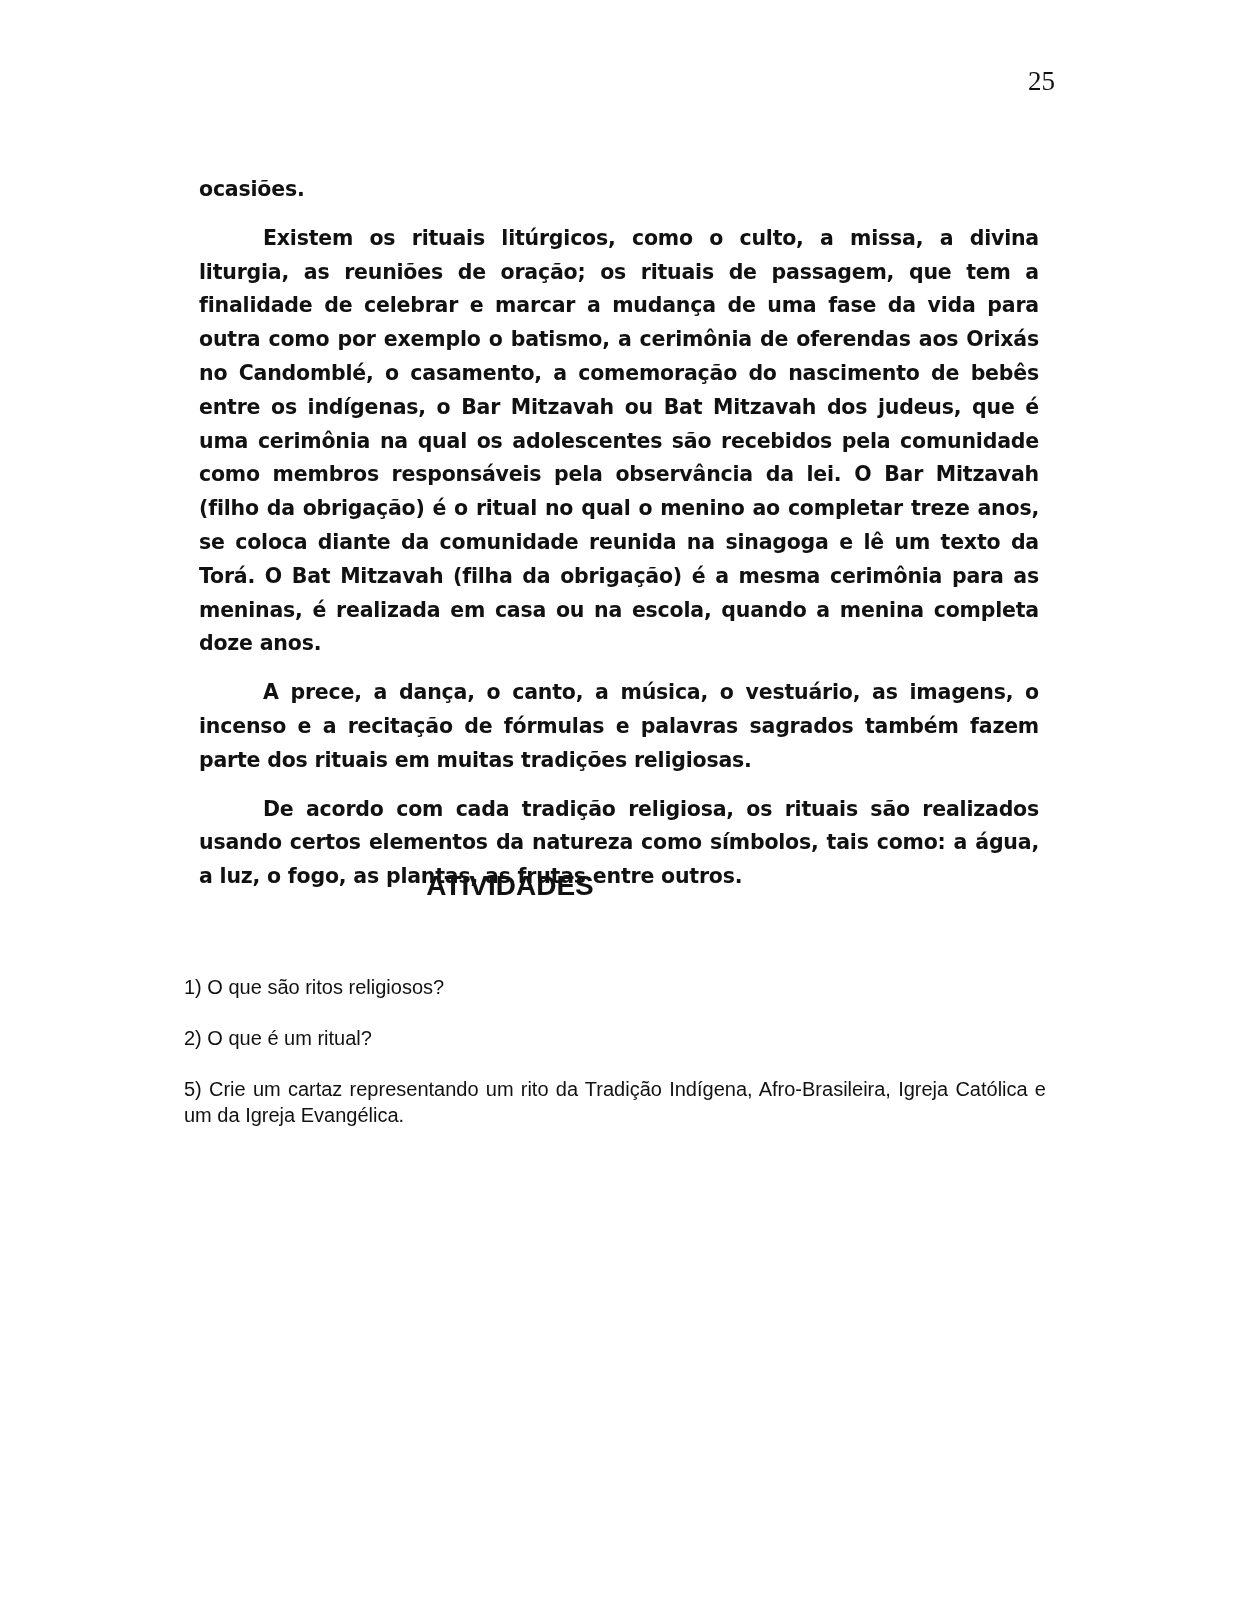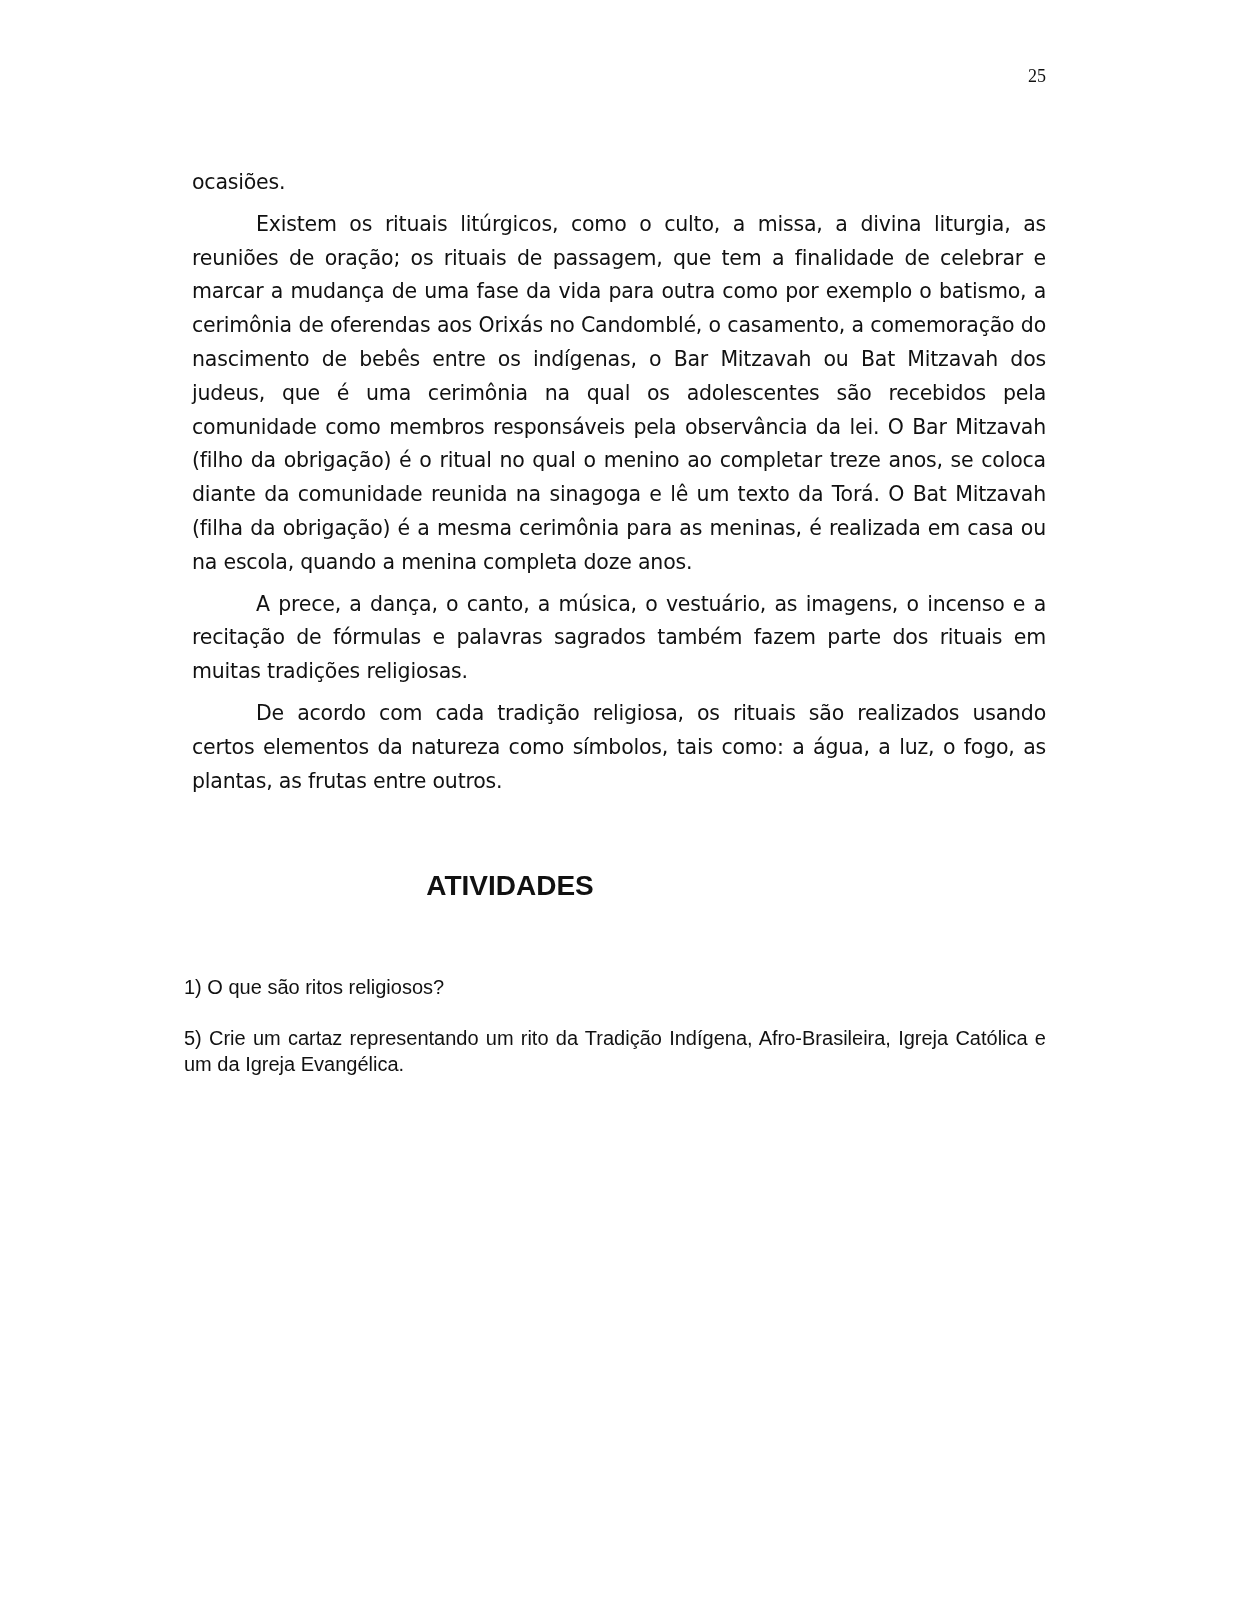--- a/index.html
+++ b/index.html
@@ -1,19 +1,19 @@
 <!DOCTYPE html>
 <html><head>
 <meta charset="utf-8">
 <style>
   html, body { margin:0; padding:0; background:#ffffff; }
   body { width:1236px; height:1600px; position:relative; overflow:hidden; color:#111; }
-  .page-number { position:absolute; top:66px; left:1028px; font-family:"Liberation Serif", serif; font-size:18px; }
+  .page-number { position:absolute; top:66px; left:1028px; font-family:"Liberation Serif", serif; font-size:27px; }
   .body-text { position:absolute; left:184px; top:158px; width:870px; font-family:"DejaVu Sans", sans-serif; font-size:20.5px; line-height:33.8px; letter-spacing:-0.2px; }
-  .body-text p { margin:8px; text-align:justify; text-align-last:left; }
+  .body-text p { margin:15px; text-align:justify; text-align-last:left;font-weight:bold; }
   .body-text p.indent { text-indent:64px; }
   .heading { position:absolute; top:870px; left:0; width:1020px; text-align:center; font-family:"Liberation Sans", sans-serif; font-weight:bold; font-size:28px; }
   .activities { position:absolute; left:184px; top:974px; width:870px; font-family:"Liberation Sans", sans-serif; font-size:20px; }
   .activity { margin:0 8px 25px 0; line-height:26px; text-align:justify; text-align-last:left; }
 </style>
 </head>
 <body>
 
 <div class="page-number">25</div>
 
@@ -21,14 +21,15 @@
   <p>ocasiões.</p>
   <p class="indent">Existem os rituais litúrgicos, como o culto, a missa, a divina liturgia, as reuniões de oração; os rituais de passagem, que tem a finalidade de celebrar e marcar a mudança de uma fase da vida para outra como por exemplo o batismo, a cerimônia de oferendas aos Orixás no Candomblé, o casamento, a comemoração do nascimento de bebês entre os indígenas, o Bar Mitzavah ou Bat Mitzavah dos judeus, que é uma cerimônia na qual os adolescentes são recebidos pela comunidade como membros responsáveis pela observância da lei. O Bar Mitzavah (filho da obrigação) é o ritual no qual o menino ao completar treze anos, se coloca diante da comunidade reunida na sinagoga e lê um texto da Torá. O Bat Mitzavah (filha da obrigação) é a mesma cerimônia para as meninas, é realizada em casa ou na escola, quando a menina completa doze anos.</p>
   <p class="indent">A prece, a dança, o canto, a música, o vestuário, as imagens, o incenso e a recitação de fórmulas e palavras sagrados também fazem parte dos rituais em muitas tradições religiosas.</p>
   <p class="indent">De acordo com cada tradição religiosa, os rituais são realizados usando certos elementos da natureza como símbolos, tais como: a água, a luz, o fogo, as plantas, as frutas entre outros.</p>
 </div>
 
 <div class="heading">ATIVIDADES</div>
 
 <div class="activities">
   <p class="activity">1) O que são ritos religiosos?</p>
+  <p class="activity">2) O que é um ritual?</p>
   <p class="activity">5) Crie um cartaz representando um rito da Tradição Indígena, Afro-Brasileira, Igreja Católica e um da  Igreja Evangélica.</p>
 </div>
 
 </body></html>

